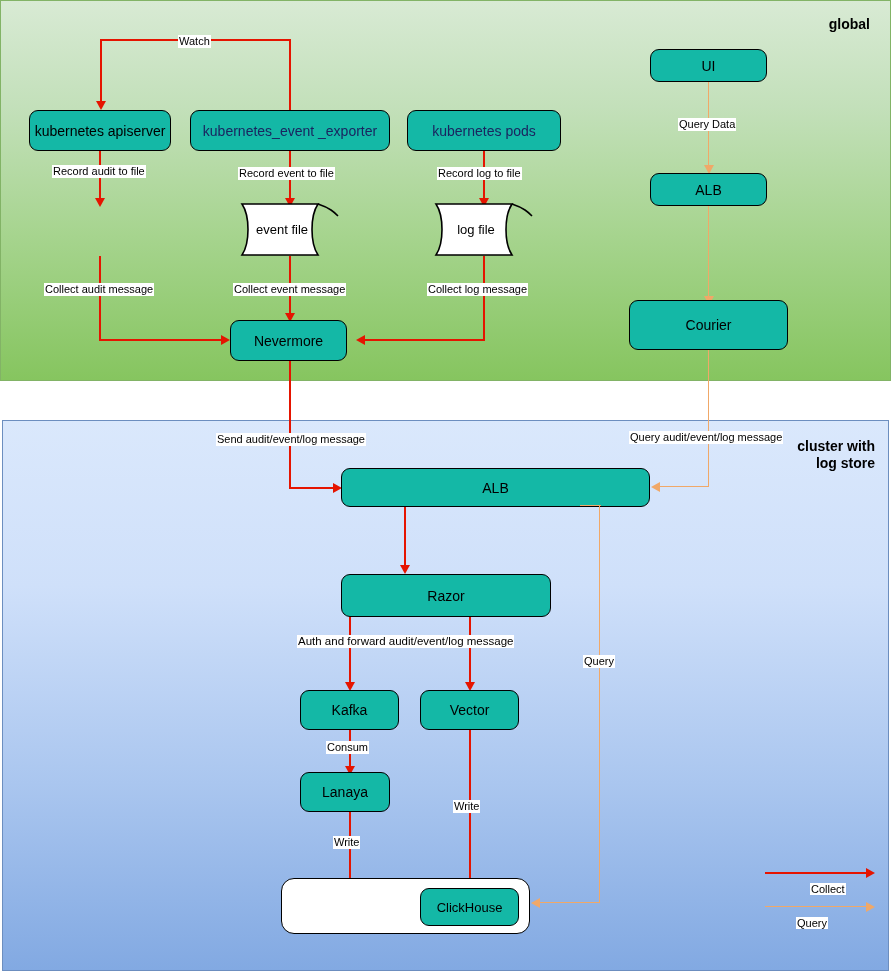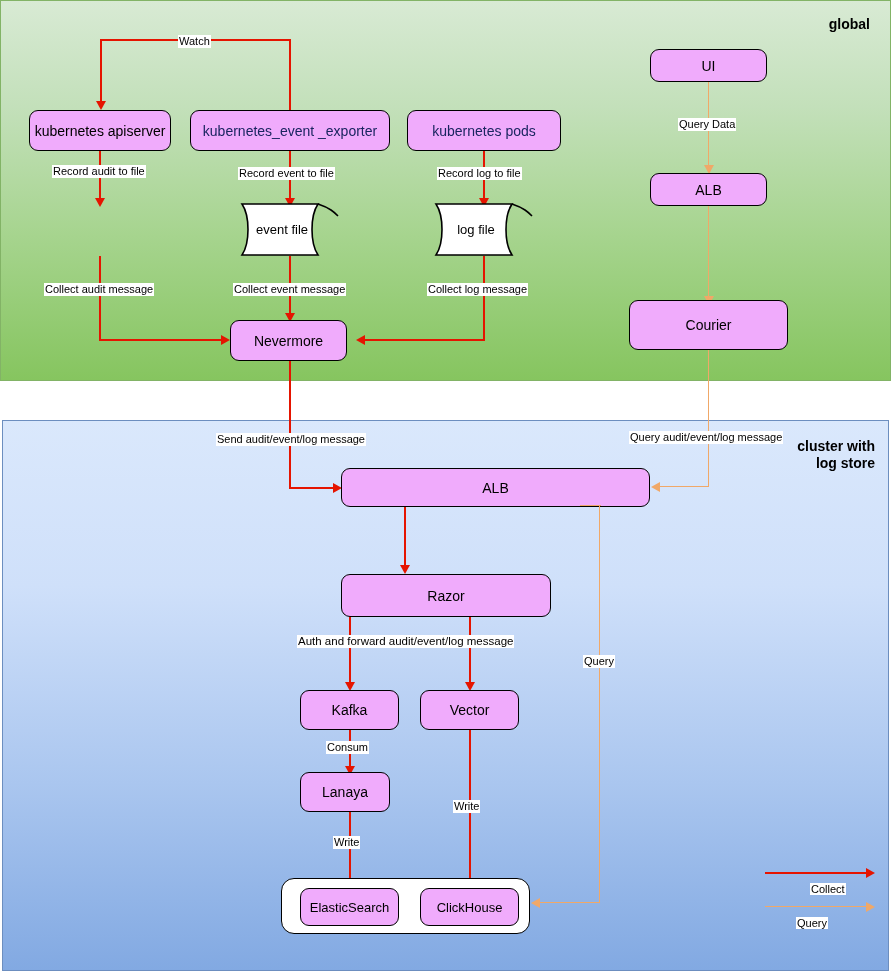--- a/index.html
+++ b/index.html
@@ -12,21 +12,21 @@
       background:linear-gradient(180deg,#d8ead4 0%,#c3e0ba 28%,#a6d48e 62%,#86c55f 100%);
       border:1px solid #82b366;}
   #zone-cluster{left:2px;top:420px;width:887px;height:551px;
       background:linear-gradient(180deg,#dae8fc 0%,#cfe0fa 30%,#aac6ef 66%,#82a9e2 100%);
       border:1px solid #6c8ebf;}
 
   .zone-title{position:absolute;font-size:14px;font-weight:bold;color:#000;
       line-height:17px;text-align:right;white-space:pre-line;}
 
   
-  .node{position:absolute;box-sizing:border-box;background:#f0abfc;
+  .node{position:absolute;box-sizing:border-box;background:#14b8a6;
       border:1.6px solid #000000;border-radius:9px;
       display:flex;align-items:center;justify-content:center;
       font-size:14px;color:#000;text-align:center;padding:0 4px;}
   .node.navy{color:#1a2560;}
   .node.small{font-size:13px;}
   .group-box{position:absolute;box-sizing:border-box;background:#ffffff;
       border:1.8px solid #000;border-radius:13px;}
 
   
   .file-shape{position:absolute;}
@@ -183,21 +183,20 @@
 
   <div class="ln v" style="left:349px;top:812px;height:77px;"></div>
   <div class="ah down" style="left:345px;top:882px;"></div>
   <div class="elabel" style="left:333px;top:836px;">Write</div>
 
   <div class="ln v" style="left:469px;top:730px;height:159px;"></div>
   <div class="ah down" style="left:465px;top:882px;"></div>
   <div class="elabel" style="left:453px;top:800px;">Write</div>
 
   <div class="group-box" style="left:281px;top:878px;width:249px;height:56px;"></div>
-  <div class="node small" style="left:300px;top:888px;width:99px;height:38px;">ElasticSearch</div>
   <div class="node small" style="left:420px;top:888px;width:99px;height:38px;">ClickHouse</div>
 
   <div id="legend" style="left:765px;top:865px;width:120px;height:70px;">
     <div class="lg-line" style="left:0px;top:7px;width:103px;"></div>
     <div class="ah right" style="left:101px;top:3px;"></div>
     <div class="lg-text" style="left:45px;top:18px;">Collect</div>
 
     <div class="lg-line q" style="left:0px;top:41px;width:103px;"></div>
     <div class="ah q right" style="left:101px;top:37px;"></div>
     <div class="lg-text" style="left:31px;top:52px;">Query</div>

